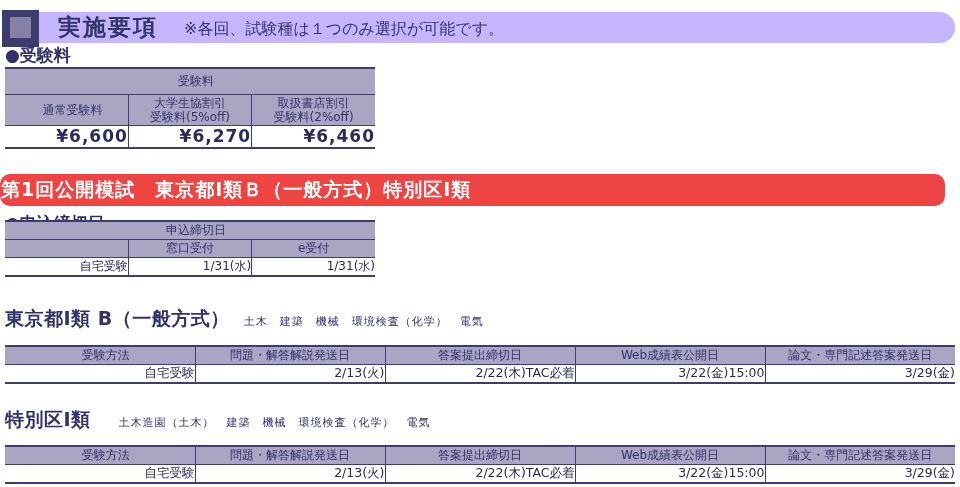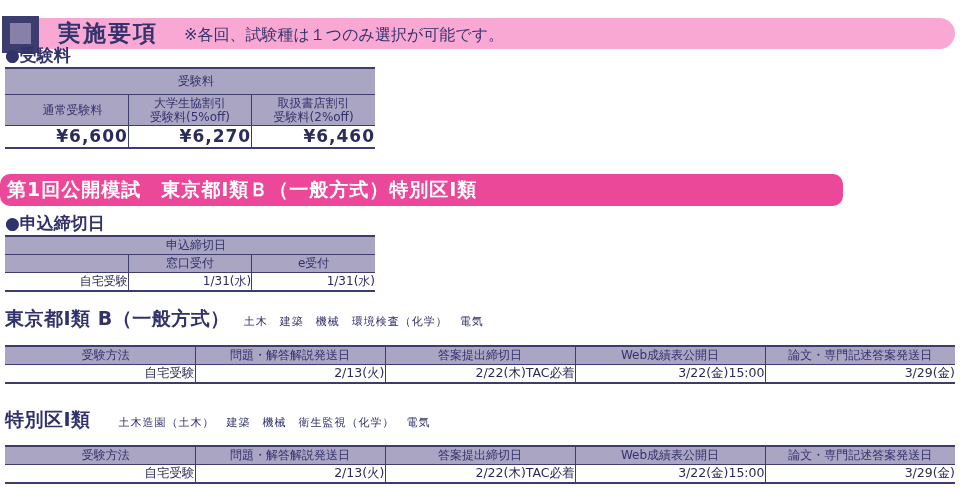--- a/index.html
+++ b/index.html
@@ -6,22 +6,22 @@
   html,body { width:960px; height:487px; }
   body {
     position:relative;
     background:#ffffff;
     font-family:"DejaVu Sans", sans-serif;
     color:#32326b;
     overflow:hidden;
   }
   
   .topbar {
-    position:absolute; left:12px; top:18px; width:943px; height:31px;
-    background:#f9a8d4;
+    position:absolute; left:12px; top:12px; width:943px; height:31px;
+    background:#c4b5fd;
     border-radius:0 16px 16px 0;
     display:flex; align-items:center;
     padding-left:46px;
   }
   .topbar-icon {
     position:absolute; left:-10px; top:-2px; width:37px; height:37px;
     background:#3c3c6f;
   }
   .topbar-icon .inner {
     position:absolute; left:8px; top:7px; width:21px; height:21px;
@@ -62,27 +62,27 @@
   .fee-table tr.t1 th { height:26px; }
   .fee-table tr.t2 th { height:31px; }
   .fee-table tr.vals td {
     height:23px; font-size:17px; font-weight:bold; color:#2b2b5e; letter-spacing:1px;
   }
   .ln { display:block; line-height:14px; }
   .ln:empty { display:none; }
 
   
   .banner {
-    position:absolute; left:0; top:174px; width:843px; height:32px;
-    background:#ec4899; border-radius:10px;
-    display:flex; align-items:center; padding-left:7px;
+    position:absolute; left:0; top:174px; width:945px; height:32px;
+    background:#ef4444; border-radius:10px;
+    display:flex; align-items:center; padding-left:1px;
   }
   .banner-title { color:#ffffff; font-size:19px; font-weight:bold; letter-spacing:1px; }
 
-  .deadline-table { left:5px; top:235px; width:370px; }
+  .deadline-table { left:5px; top:220px; width:370px; }
   .deadline-table tr th, .deadline-table tr td { height:18px; }
 
   
   .exam-heading {
     position:absolute; left:5px;
     display:flex; align-items:baseline; color:#32326b;
   }
   .exam-heading .main { font-size:19px; font-weight:bold; letter-spacing:0.5px; }
   .exam-heading .subjects { font-size:11px; font-weight:normal; margin-left:14px; letter-spacing:1px; }
 
@@ -177,21 +177,21 @@
     <td>2/13(火)</td>
     <td>2/22(木)TAC必着</td>
     <td>3/22(金)15:00</td>
     <td>3/29(金)</td>
   </tr>
 </tbody>
   </table>
 
 <div class="exam-heading" style="top:407px;gap:14px;">
   <span class="main">特別区I類</span>
-  <span class="subjects">土木造園（土木）　建築　機械　衛生監視（化学）　電気</span>
+  <span class="subjects">土木造園（土木）　建築　機械　環境検査（化学）　電気</span>
 </div>
 
 <table class="tbl schedule-table" style="top:445px;">
   <tbody>
       <tr class="hdr">
     <th>受験方法</th>
     <th>問題・解答解説発送日</th>
     <th>答案提出締切日</th>
     <th>Web成績表公開日</th>
     <th>論文・専門記述答案発送日</th>

